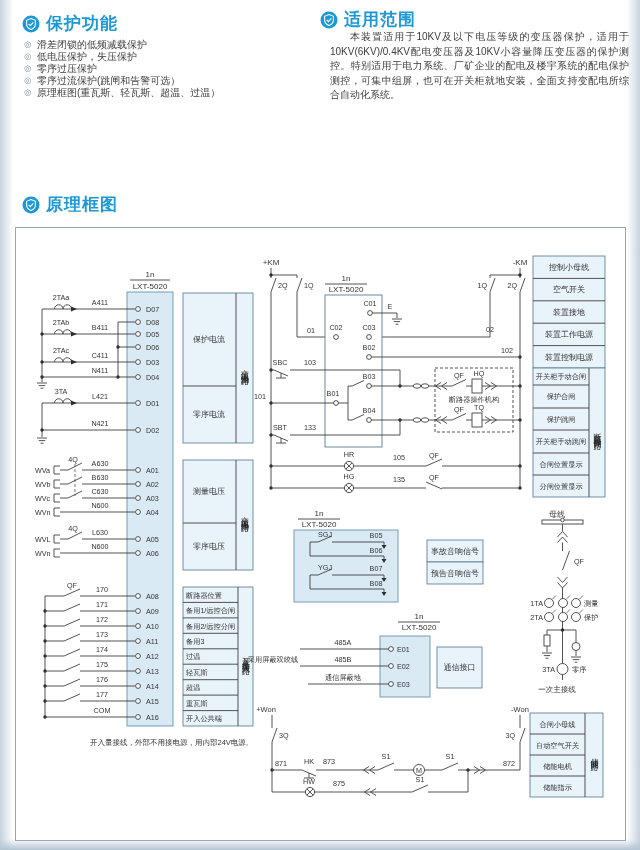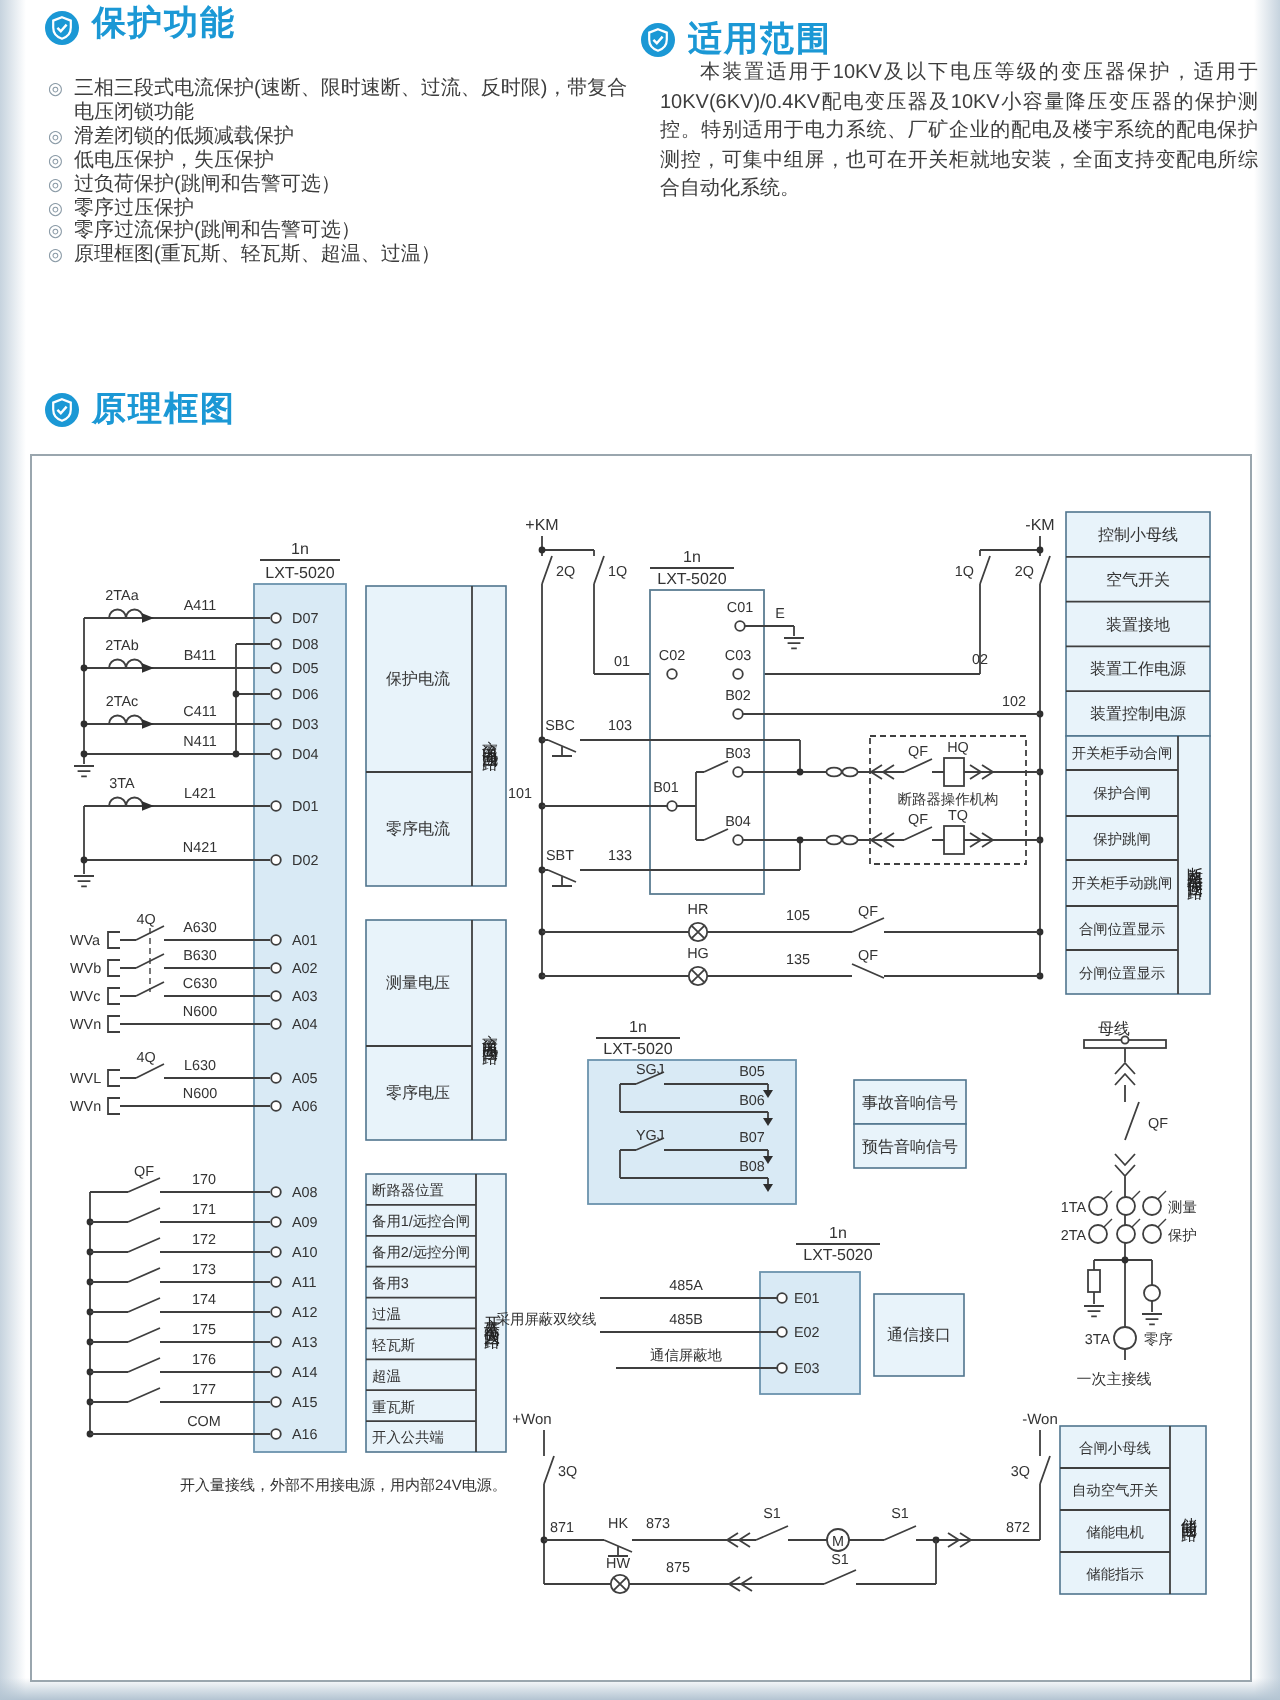--- a/index.html
+++ b/index.html
@@ -7,21 +7,21 @@
        font-family:"Liberation Sans","DejaVu Sans",sans-serif;}
   .edge-l{position:absolute;left:0;top:0;width:13px;height:100%;
           background:linear-gradient(90deg,#c6d3de,rgba(255,255,255,0));}
   .edge-r{position:absolute;right:0;top:0;width:13px;height:100%;
           background:linear-gradient(270deg,#c6d3de,rgba(255,255,255,0));}
   .edge-b{position:absolute;left:0;bottom:0;width:100%;height:11px;
           background:linear-gradient(180deg,rgba(255,255,255,0),#b3c4d2);}
   .sec-h{position:absolute;display:flex;align-items:center;gap:6px;
          color:#1b98d5;font-weight:bold;font-size:17px;letter-spacing:1px;}
   .sec-h svg{flex:0 0 auto;}
-  #h-prot{left:22px;top:0;align-items:flex-end;}
+  #h-prot{left:22px;top:12px;}
   #h-scope{left:320px;top:8px;}
   #h-diag{left:22px;top:193px;text-align:right;}
   .plist{position:absolute;left:24px;top:39px;width:292px;margin:0;padding:0;list-style:none;
          font-size:10px;line-height:11.9px;color:#3d3d3d;}
   .plist li{position:relative;padding-left:13px;margin:0;}
   .plist li::before{content:"◎";position:absolute;left:0;top:0;font-size:8.5px;color:#8a9aa6;}
   .scope-p{position:absolute;left:330px;top:30px;width:299px;margin:0;
            font-size:10px;line-height:14.6px;color:#3d3d3d;text-align:justify;text-indent:2em;}
   .diag{position:absolute;left:15px;top:227px;width:609px;height:612px;
         border:1px solid #9aa6ae;background:#fff;}
@@ -52,24 +52,22 @@
 <div class="sec-h" id="h-prot">
   <svg width="18" height="18" viewBox="0 0 18 18">
     <circle cx="9" cy="9" r="8.5" fill="#1b98d5"></circle>
     <path d="M9,3.6 L13.4,5.3 V8.8 C13.4,11.7 11.5,13.6 9,14.4 C6.5,13.6 4.6,11.7 4.6,8.8 V5.3 Z" fill="none" stroke="#fff" stroke-width="1.1"></path>
     <path d="M6.7,8.9 L8.4,10.6 L11.3,7.3" fill="none" stroke="#fff" stroke-width="1.2"></path>
   </svg>
   <span>保护功能</span>
 </div>
 
 <ul class="plist">
-  <li>三相三段式电流保护(速断、限时速断、过流、反时限)，带复合电压闭锁功能</li>
   <li>滑差闭锁的低频减载保护</li>
   <li>低电压保护，失压保护</li>
-  <li>过负荷保护(跳闸和告警可选）</li>
   <li>零序过压保护</li>
   <li>零序过流保护(跳闸和告警可选）</li>
   <li>原理框图(重瓦斯、轻瓦斯、超温、过温）</li>
 </ul>
 
 <div class="sec-h" id="h-scope">
   <svg width="18" height="18" viewBox="0 0 18 18">
     <circle cx="9" cy="9" r="8.5" fill="#1b98d5"></circle>
     <path d="M9,3.6 L13.4,5.3 V8.8 C13.4,11.7 11.5,13.6 9,14.4 C6.5,13.6 4.6,11.7 4.6,8.8 V5.3 Z" fill="none" stroke="#fff" stroke-width="1.1"></path>
     <path d="M6.7,8.9 L8.4,10.6 L11.3,7.3" fill="none" stroke="#fff" stroke-width="1.2"></path>

